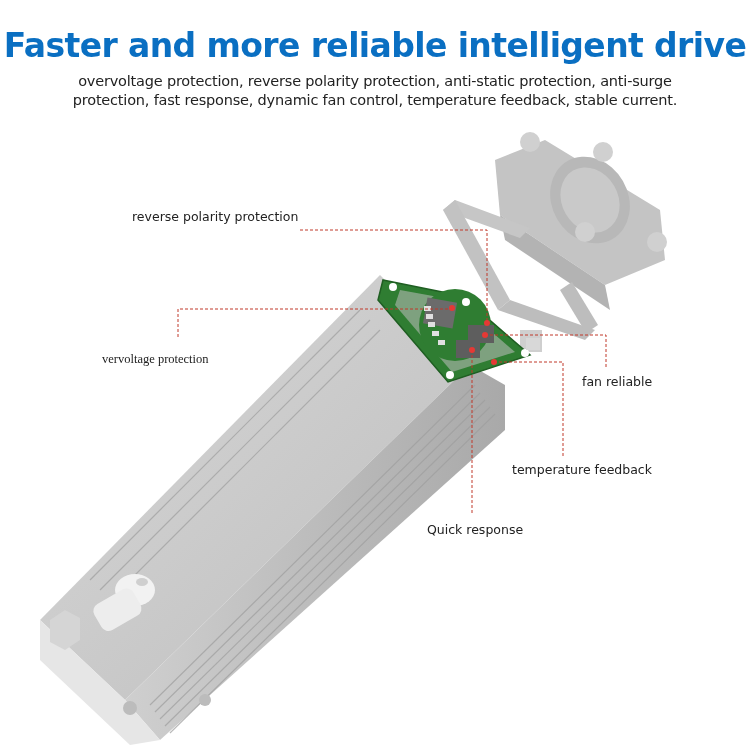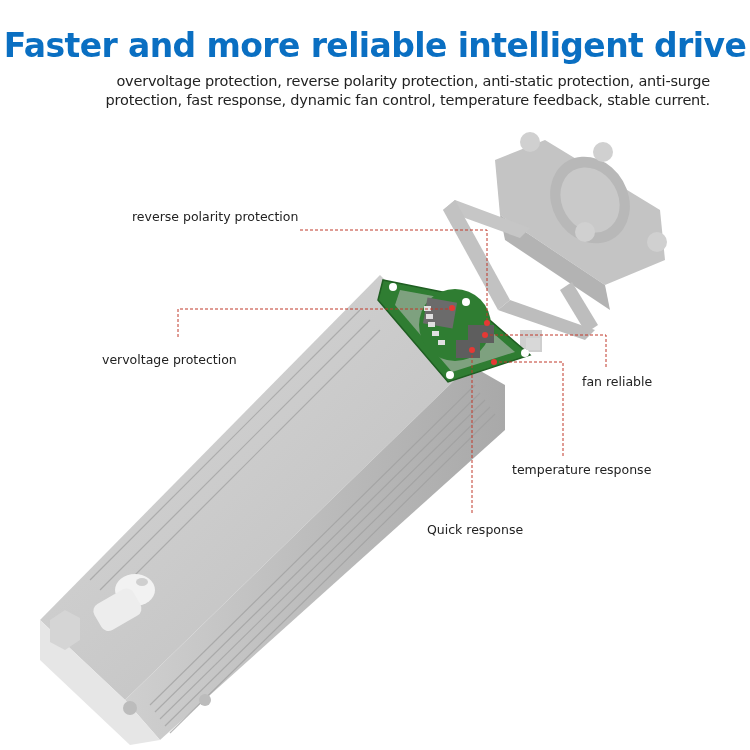--- a/index.html
+++ b/index.html
@@ -1,18 +1,18 @@
 <!DOCTYPE html>
 <html><head>
 <meta charset="utf-8">
 <style>
   html,body{margin:0;padding:0;background:#fff;}
   body{width:750px;height:750px;position:relative;overflow:hidden;font-family:"Liberation Sans",sans-serif;}
   .title{position:absolute;left:0;top:26px;width:750px;text-align:center;font-family:"DejaVu Sans",sans-serif;font-weight:bold;font-size:33px;letter-spacing:-0.6px;color:#0a6fc2;}
-  .subtitle{position:absolute;left:40px;top:72px;width:670px;text-align:right;font-family:"DejaVu Sans",sans-serif;font-size:14.5px;line-height:19px;color:#222;letter-spacing:-0.2px;}
+  .subtitle{position:absolute;left:40px;top:72px;width:670px;text-align:center;font-family:"DejaVu Sans",sans-serif;font-size:14.5px;line-height:19px;color:#222;letter-spacing:-0.2px;}
   .label{position:absolute;font-family:"DejaVu Sans",sans-serif;font-size:12.5px;color:#222;white-space:nowrap;}
   svg.art{position:absolute;left:0;top:0;}
 </style>
 </head>
 <body>
 
 <div class="title">Faster and more reliable intelligent drive</div>
 <div class="subtitle">overvoltage protection, reverse polarity protection, anti-static protection, anti-surge protection, fast response, dynamic fan control, temperature feedback, stable current.</div>
 
 <svg class="art" width="750" height="750" viewBox="0 0 750 750">
@@ -103,16 +103,16 @@
   <g fill="#e53935">
     <circle cx="452" cy="308" r="3"></circle>
     <circle cx="487" cy="323" r="3"></circle>
     <circle cx="485" cy="335" r="3"></circle>
     <circle cx="472" cy="350" r="3"></circle>
     <circle cx="494" cy="362" r="3"></circle>
   </g>
 </svg>
 
 <div class="label" style="left:132px;top:209px;">reverse polarity protection</div>
-<div class="label" style="left:102px;top:352px;">vervoltage protection</div>
+<div class="label" style="left:102px;top:352px;font-family:Liberation Serif, serif;">vervoltage protection</div>
 <div class="label" style="left:582px;top:374px;">fan reliable</div>
-<div class="label" style="left:512px;top:462px;">temperature response</div>
+<div class="label" style="left:512px;top:462px;">temperature feedback</div>
 <div class="label" style="left:427px;top:522px;">Quick response</div>
 
 </body></html>

